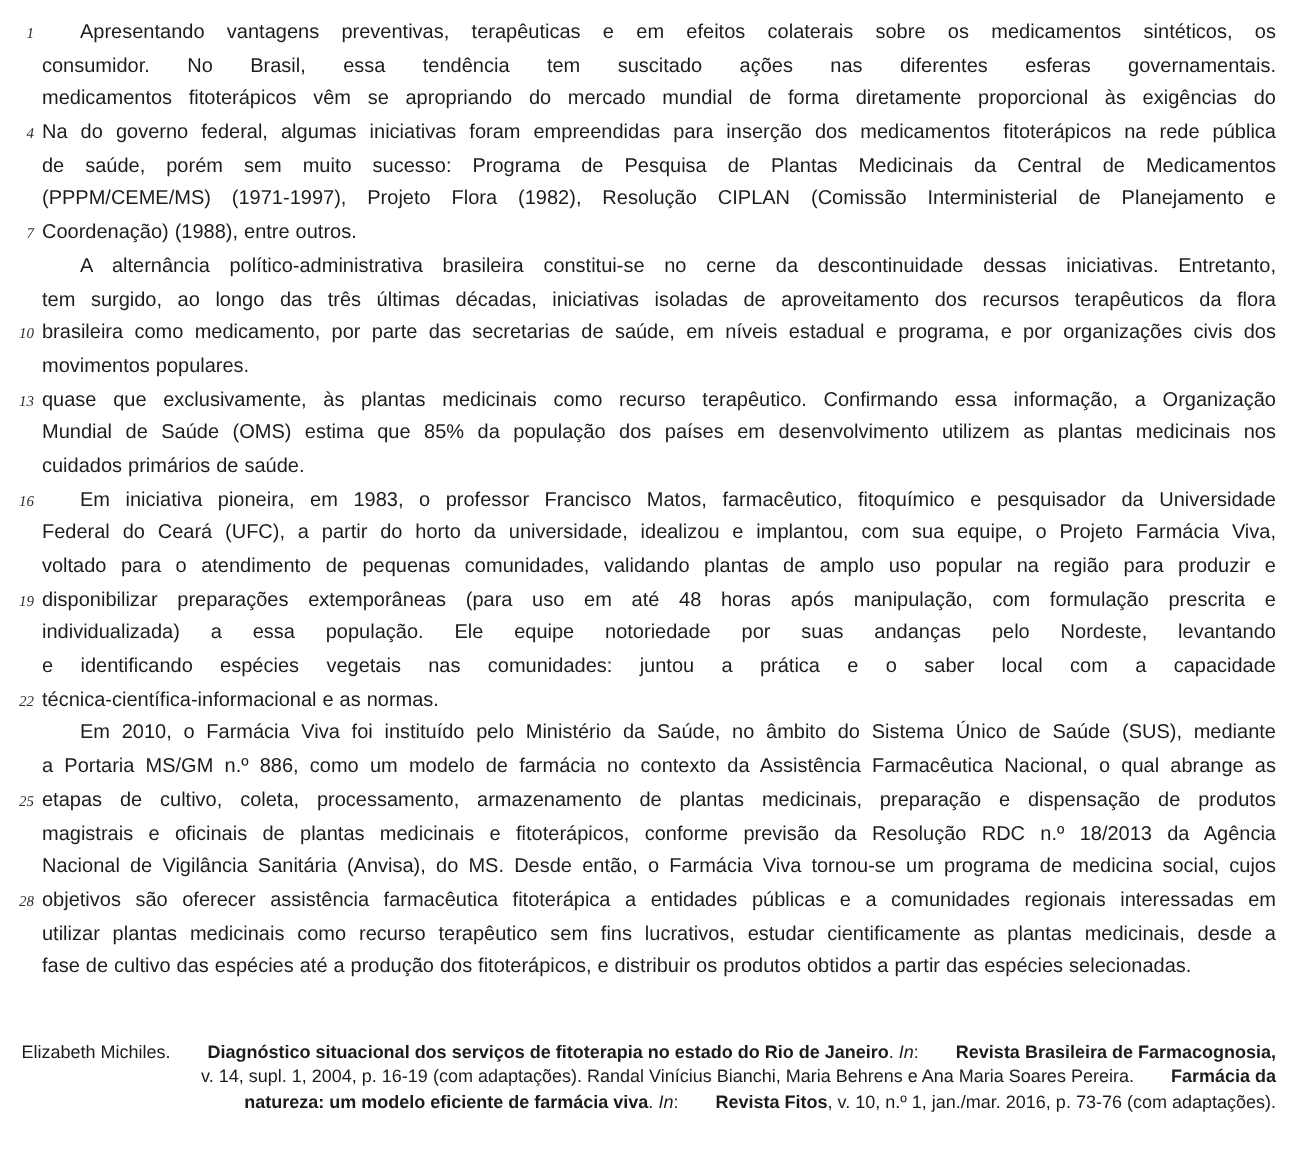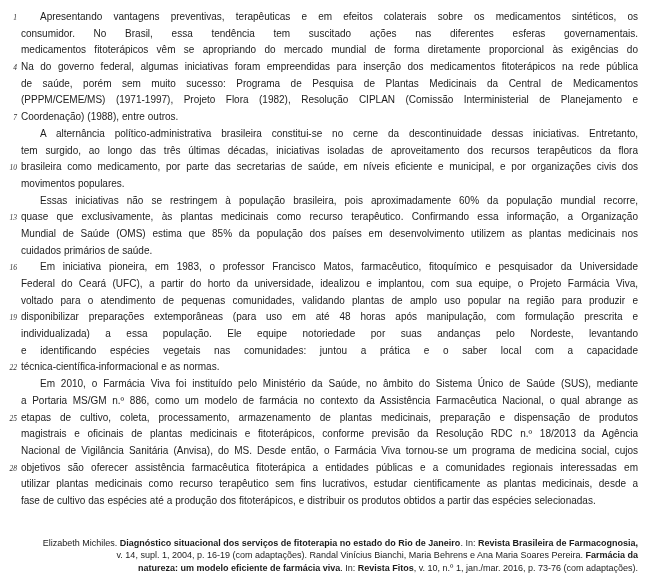--- a/index.html
+++ b/index.html
@@ -45,22 +45,22 @@
     white-space: nowrap;
     overflow: hidden;
   }
   .citation {
     margin-top: 27px;
     text-align: right;
     font-size: 9px;
     line-height: 12.5px;
     color: #1c1c1c;
   }
-  .citation .b { font-weight: bold; }
-  .citation .i { }
+  .citation .b { font-weight: bold; margin-left: 16px; }
+  .citation .i { font-style: italic; }
 </style>
 </head>
 <body>
 
 <div class="doc">
 
   <div class="line ind">
       <span class="num">1</span>
       <span class="txt">Apresentando vantagens preventivas, terapêuticas e em efeitos colaterais sobre os medicamentos sintéticos, os</span>
     </div>
@@ -91,29 +91,25 @@
   <div class="line ind">
       <span class="num"></span>
       <span class="txt">A alternância político-administrativa brasileira constitui-se no cerne da descontinuidade dessas iniciativas. Entretanto,</span>
     </div>
   <div class="line">
       <span class="num"></span>
       <span class="txt">tem surgido, ao longo das três últimas décadas, iniciativas isoladas de aproveitamento dos recursos terapêuticos da flora</span>
     </div>
   <div class="line">
       <span class="num">10</span>
-      <span class="txt">brasileira como medicamento, por parte das secretarias de saúde, em níveis eficiente e municipal, e por organizações civis dos</span>
+      <span class="txt">brasileira como medicamento, por parte das secretarias de saúde, em níveis estadual e programa, e por organizações civis dos</span>
     </div>
   <div class="line last">
       <span class="num"></span>
       <span class="txt">movimentos populares.</span>
-    </div>
-  <div class="line ind">
-      <span class="num"></span>
-      <span class="txt">Essas iniciativas não se restringem à população brasileira, pois aproximadamente 60% da população mundial recorre,</span>
     </div>
   <div class="line">
       <span class="num">13</span>
       <span class="txt">quase que exclusivamente, às plantas medicinais como recurso terapêutico. Confirmando essa informação, a Organização</span>
     </div>
   <div class="line">
       <span class="num"></span>
       <span class="txt">Mundial de Saúde (OMS) estima que 85% da população dos países em desenvolvimento utilizem as plantas medicinais nos</span>
     </div>
   <div class="line last">

